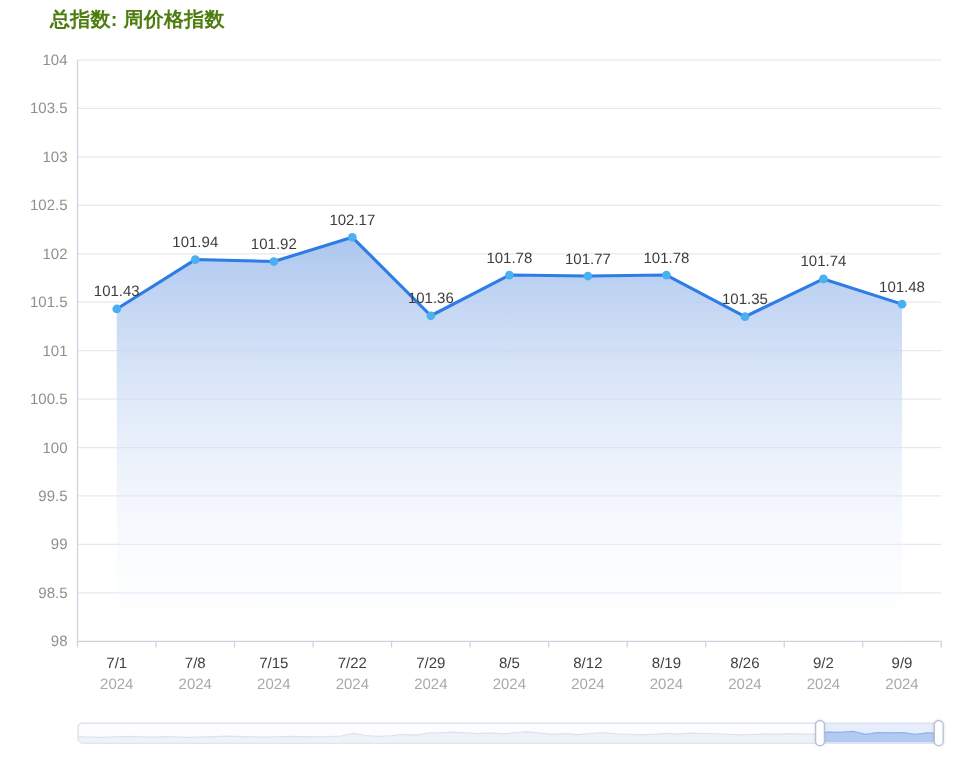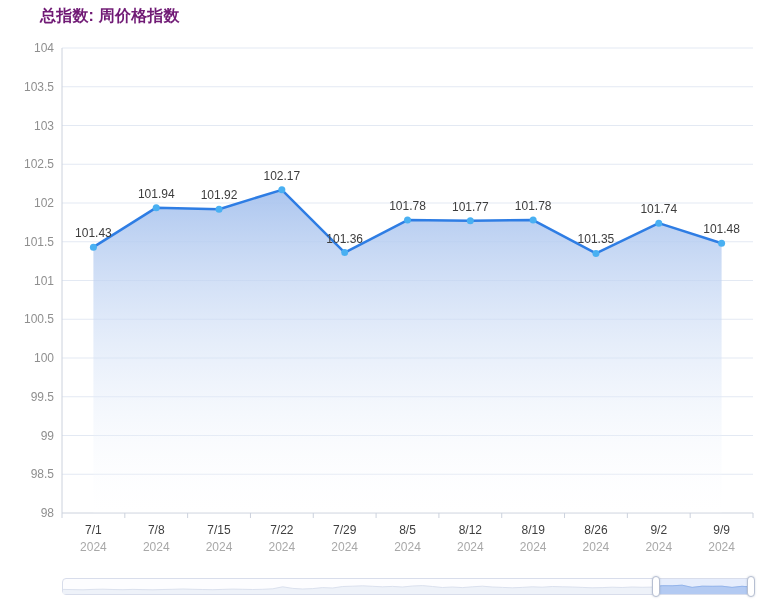--- a/index.html
+++ b/index.html
@@ -1,21 +1,21 @@
 <!DOCTYPE html>
 <html><head>
 <meta charset="utf-8">
 <style>
   html,body{margin:0;padding:0;}
   body{
     width:776px;height:616px;position:relative;overflow:hidden;
     background:#ffffff;font-family:"Liberation Sans","DejaVu Sans",sans-serif;
   }
   .chart-title{
-    position:absolute;left:40px;top:6px;font-size:16px;color:#701a75;
+    position:absolute;left:40px;top:6px;font-size:16px;color:#4d7c0f;
     font-weight:600;letter-spacing:.2px;
   }
   #chart-svg{position:absolute;left:0;top:0;}
   #datazoom{
     position:absolute;left:62px;top:578px;width:691px;height:17px;
     border:1px solid #d8ddeb;border-radius:4px;background:#fdfdff;
     box-sizing:border-box;
   }
   #spark-svg{position:absolute;left:0;top:0;display:block;}
   #dz-window{

